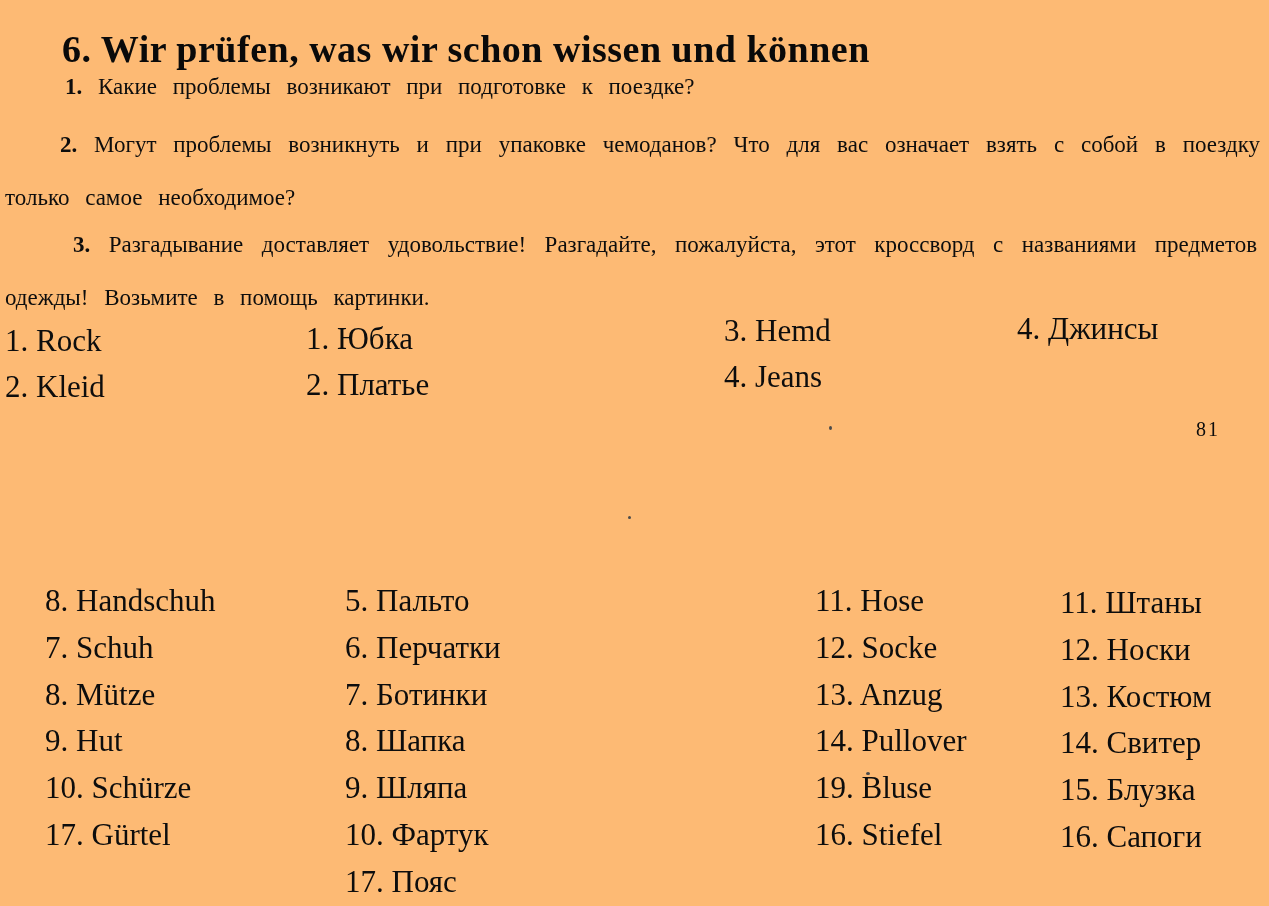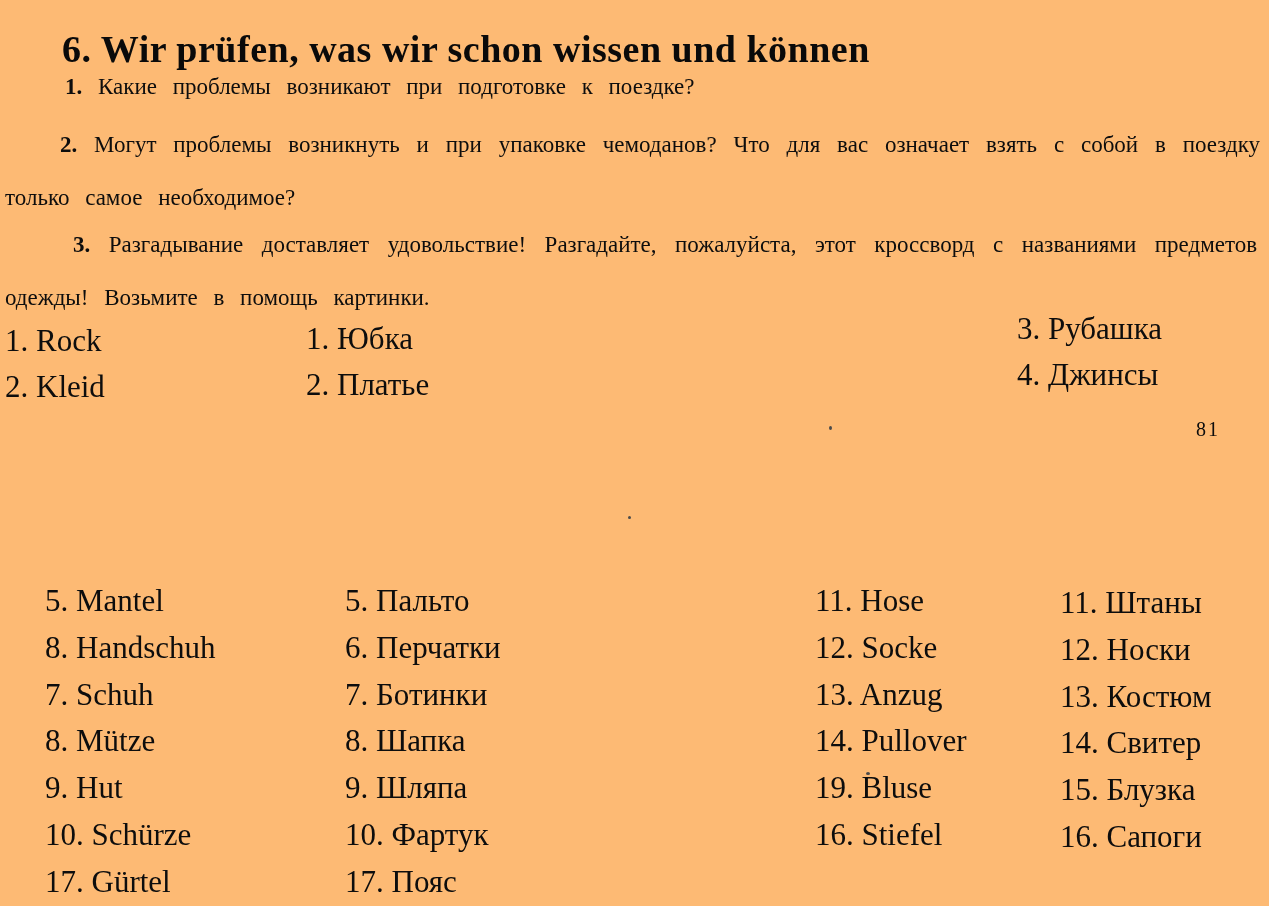--- a/index.html
+++ b/index.html
@@ -103,29 +103,31 @@
   <p class="task" id="task-3"><span class="tnum">3.</span> <span>Разгадывание доставляет удовольствие! Разгадайте, пожалуйста, этот кроссворд с названиями предметов одежды! Возьмите в помощь картинки.</span></p>
 
   <div class="vcol vtop" id="vtop-col1">
       <div class="vitem">1. Rock</div>
       <div class="vitem">2. Kleid</div>
     </div>
   <div class="vcol vtop" id="vtop-col2">
       <div class="vitem">1. Юбка</div>
       <div class="vitem">2. Платье</div>
     </div>
+  <div class="vcol vtop" id="vtop-col3">
+      <div class="vitem">3. Hemd</div>
+      <div class="vitem">4. Jeans</div>
+    </div>
   <div class="vcol vtop" id="vtop-col4">
-      <div class="vitem">3. Рубашка</div>
       <div class="vitem">4. Джинсы</div>
     </div>
 
   <div class="page-number">81</div>
 
   <div class="vcol vbottom" id="vbot-col1">
-      <div class="vitem">5. Mantel</div>
       <div class="vitem">8. Handschuh</div>
       <div class="vitem">7. Schuh</div>
       <div class="vitem">8. Mütze</div>
       <div class="vitem">9. Hut</div>
       <div class="vitem">10. Schürze</div>
       <div class="vitem">17. Gürtel</div>
     </div>
   <div class="vcol vbottom" id="vbot-col2">
       <div class="vitem">5. Пальто</div>
       <div class="vitem">6. Перчатки</div>

